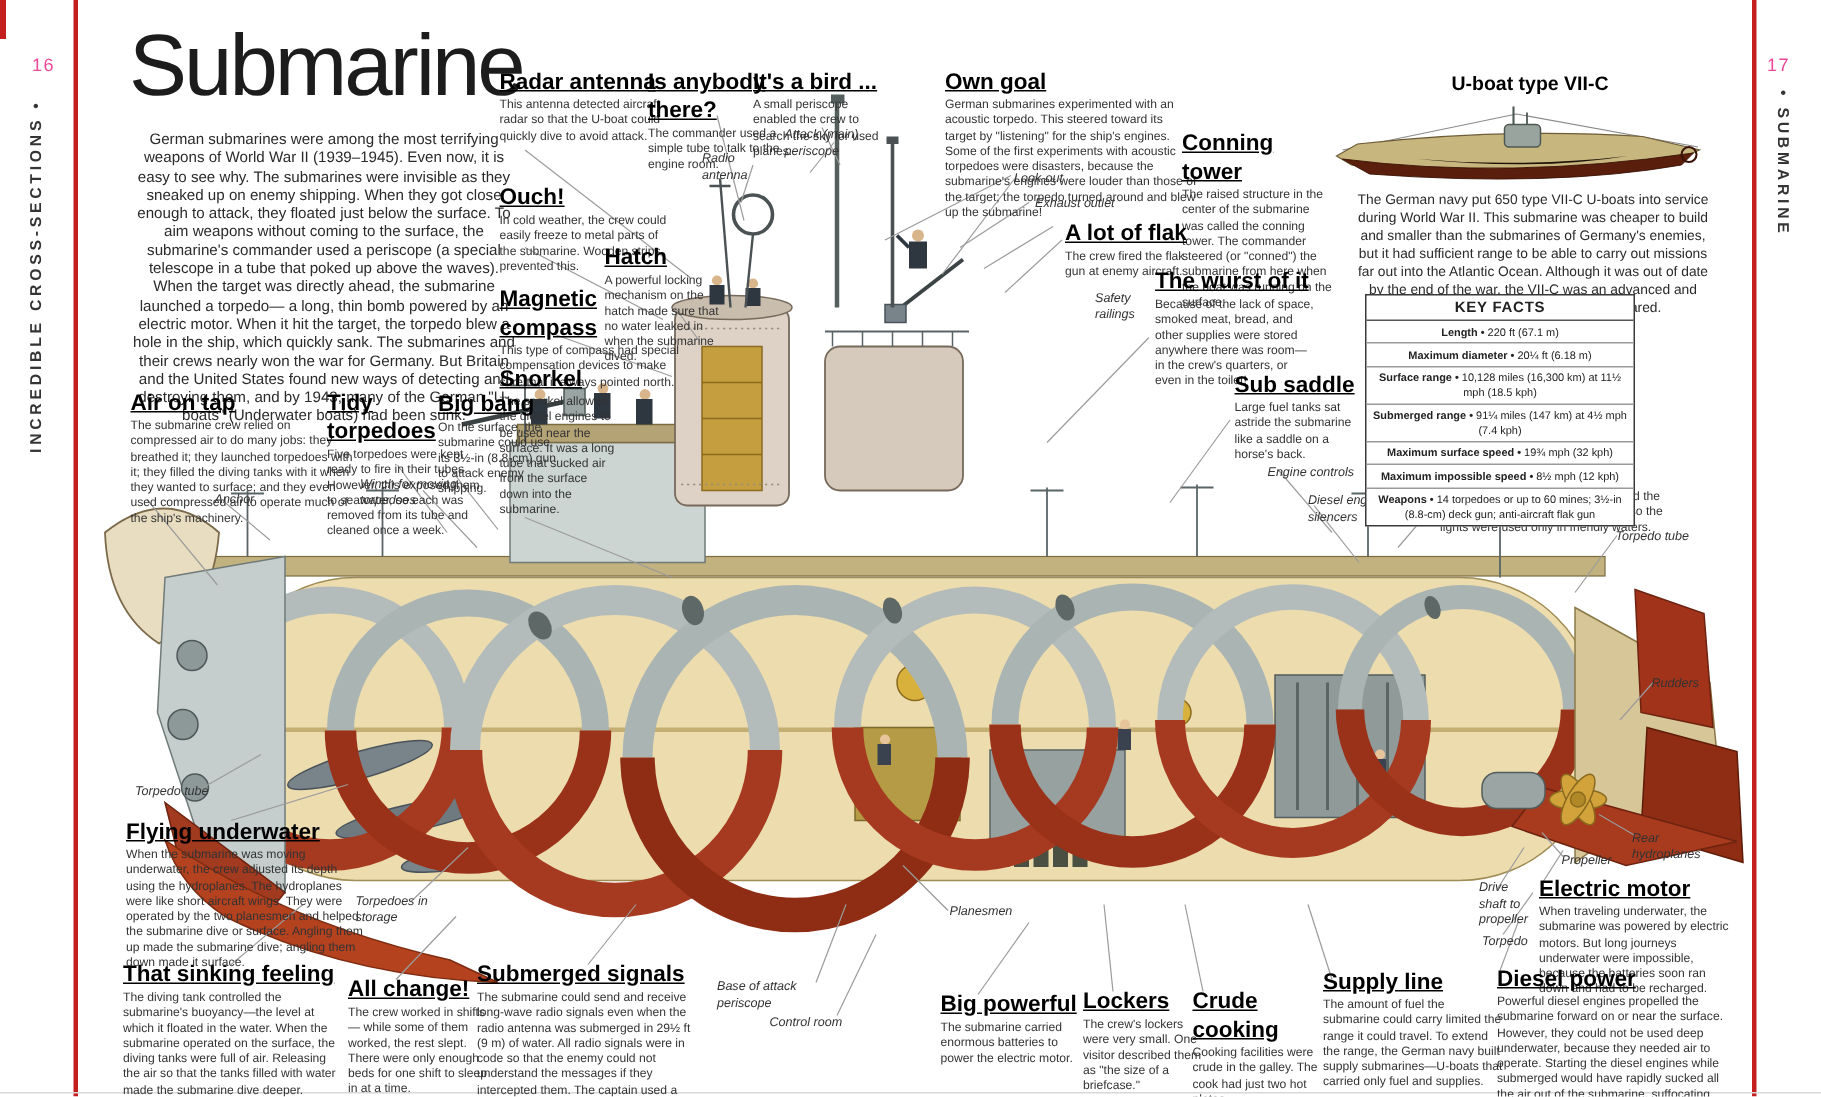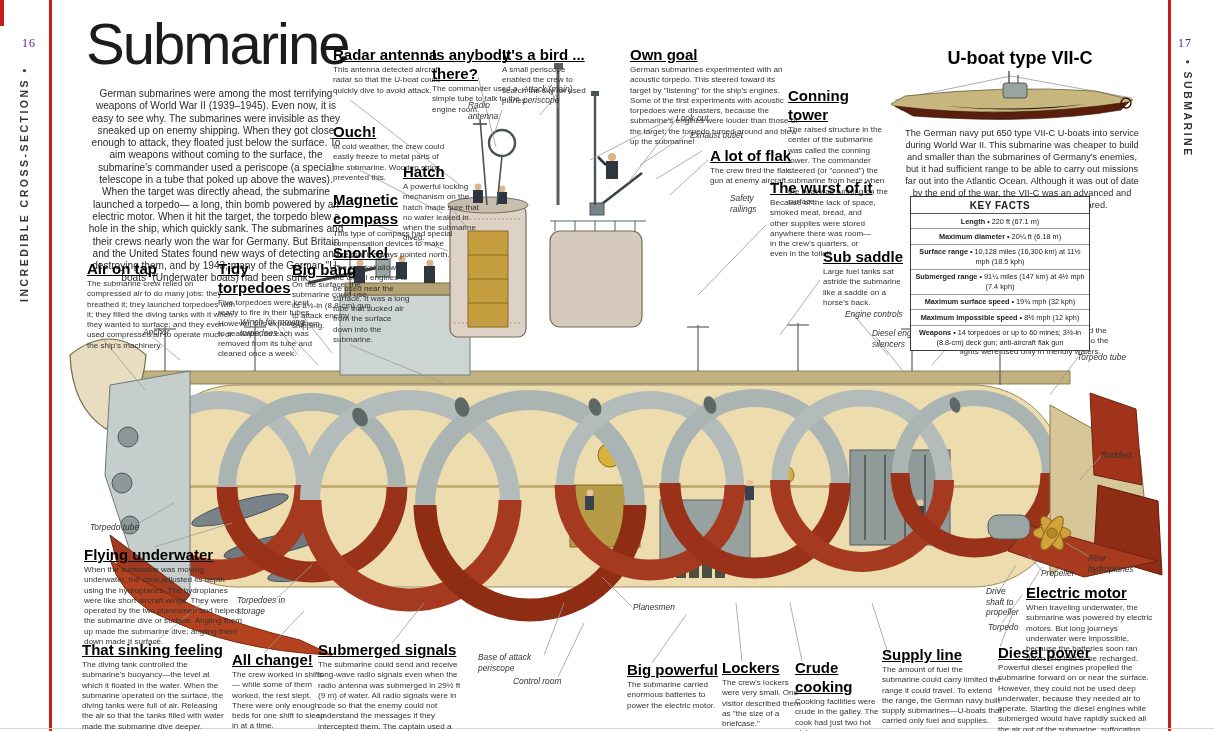--- a/index.html
+++ b/index.html
@@ -5,40 +5,40 @@
   html,body{margin:0;padding:0;background:#ffffff;}
   body{width:1214px;height:731px;position:relative;overflow:hidden;
        font-family:"Liberation Sans",sans-serif;color:#222;}
   
   .rule{position:absolute;top:0;bottom:0;width:3px;background:#c41e1e;}
   .rule-left{left:49px;}
   .rule-right{left:1168px;}
   .corner-tick{position:absolute;left:0;top:0;width:4px;height:26px;background:#c41e1e;}
   .bottom-edge{position:absolute;left:0;right:0;bottom:2px;height:1px;background:#d8d8d8;}
   
-  .pagenum{position:absolute;font-size:12px;color:#4c1d95;letter-spacing:1px;font-family:Liberation Serif, serif;}
+  .pagenum{position:absolute;font-size:12px;color:#ec4899;letter-spacing:1px;}
   .pn-left{left:14px;top:36px;width:30px;text-align:center;}
   .pn-right{left:1178px;top:36px;width:30px;}
   .vtext{position:absolute;font-size:10.5px;font-weight:bold;color:#343434;
          letter-spacing:2.5px;white-space:nowrap;}
   .vt-left{left:18px;top:62px;writing-mode:vertical-rl;transform:rotate(180deg);height:240px;}
   .vt-right{left:1182px;top:60px;writing-mode:vertical-rl;height:240px;}
   
   .title{position:absolute;left:86px;top:10px;font-size:58px;font-weight:400;
          color:#1c1c1c;letter-spacing:-2px;}
   .intro{position:absolute;left:88px;top:88px;width:256px;font-size:10.1px;
          line-height:12.3px;color:#2a2a2a;text-align:center;}
   
   .callout{position:absolute;font-size:8.1px;line-height:1.27;color:#333;}
   .callout h4{margin:0 0 1px 0;font-size:15px;font-weight:bold;color:#000;text-decoration:underline;}
   .callout p{margin:0;}
   .ilabel{position:absolute;font-size:8.4px;font-style:italic;color:#333;line-height:1.25;}
   
   .panel-title{position:absolute;left:895px;top:48px;width:250px;text-align:center;
-               font-size:18px;font-weight:bold;color:#000;}
+               font-size:13px;font-weight:bold;color:#000;}
   .panel-caption{position:absolute;left:900px;top:128px;width:244px;text-align:center;
                  font-size:9.2px;line-height:1.3;color:#2a2a2a;}
   .keyfacts{position:absolute;left:910px;top:196px;width:178px;border:1.4px solid #3a3a3a;
             background:#fff;font-size:7.3px;color:#222;}
   .keyfacts .kf-head{font-size:10px;font-weight:bold;text-align:center;
             padding:3px 0 2px 0;letter-spacing:.5px;border-bottom:1px solid #555;}
   .kf-row{border-bottom:1px solid #9a9a9a;text-align:center;padding:2.5px 4px;line-height:1.3;}
   .kf-row:last-child{border-bottom:none;}
   .kf-label{font-weight:bold;}
   .kf-label::after{content:" \2022  ";}

